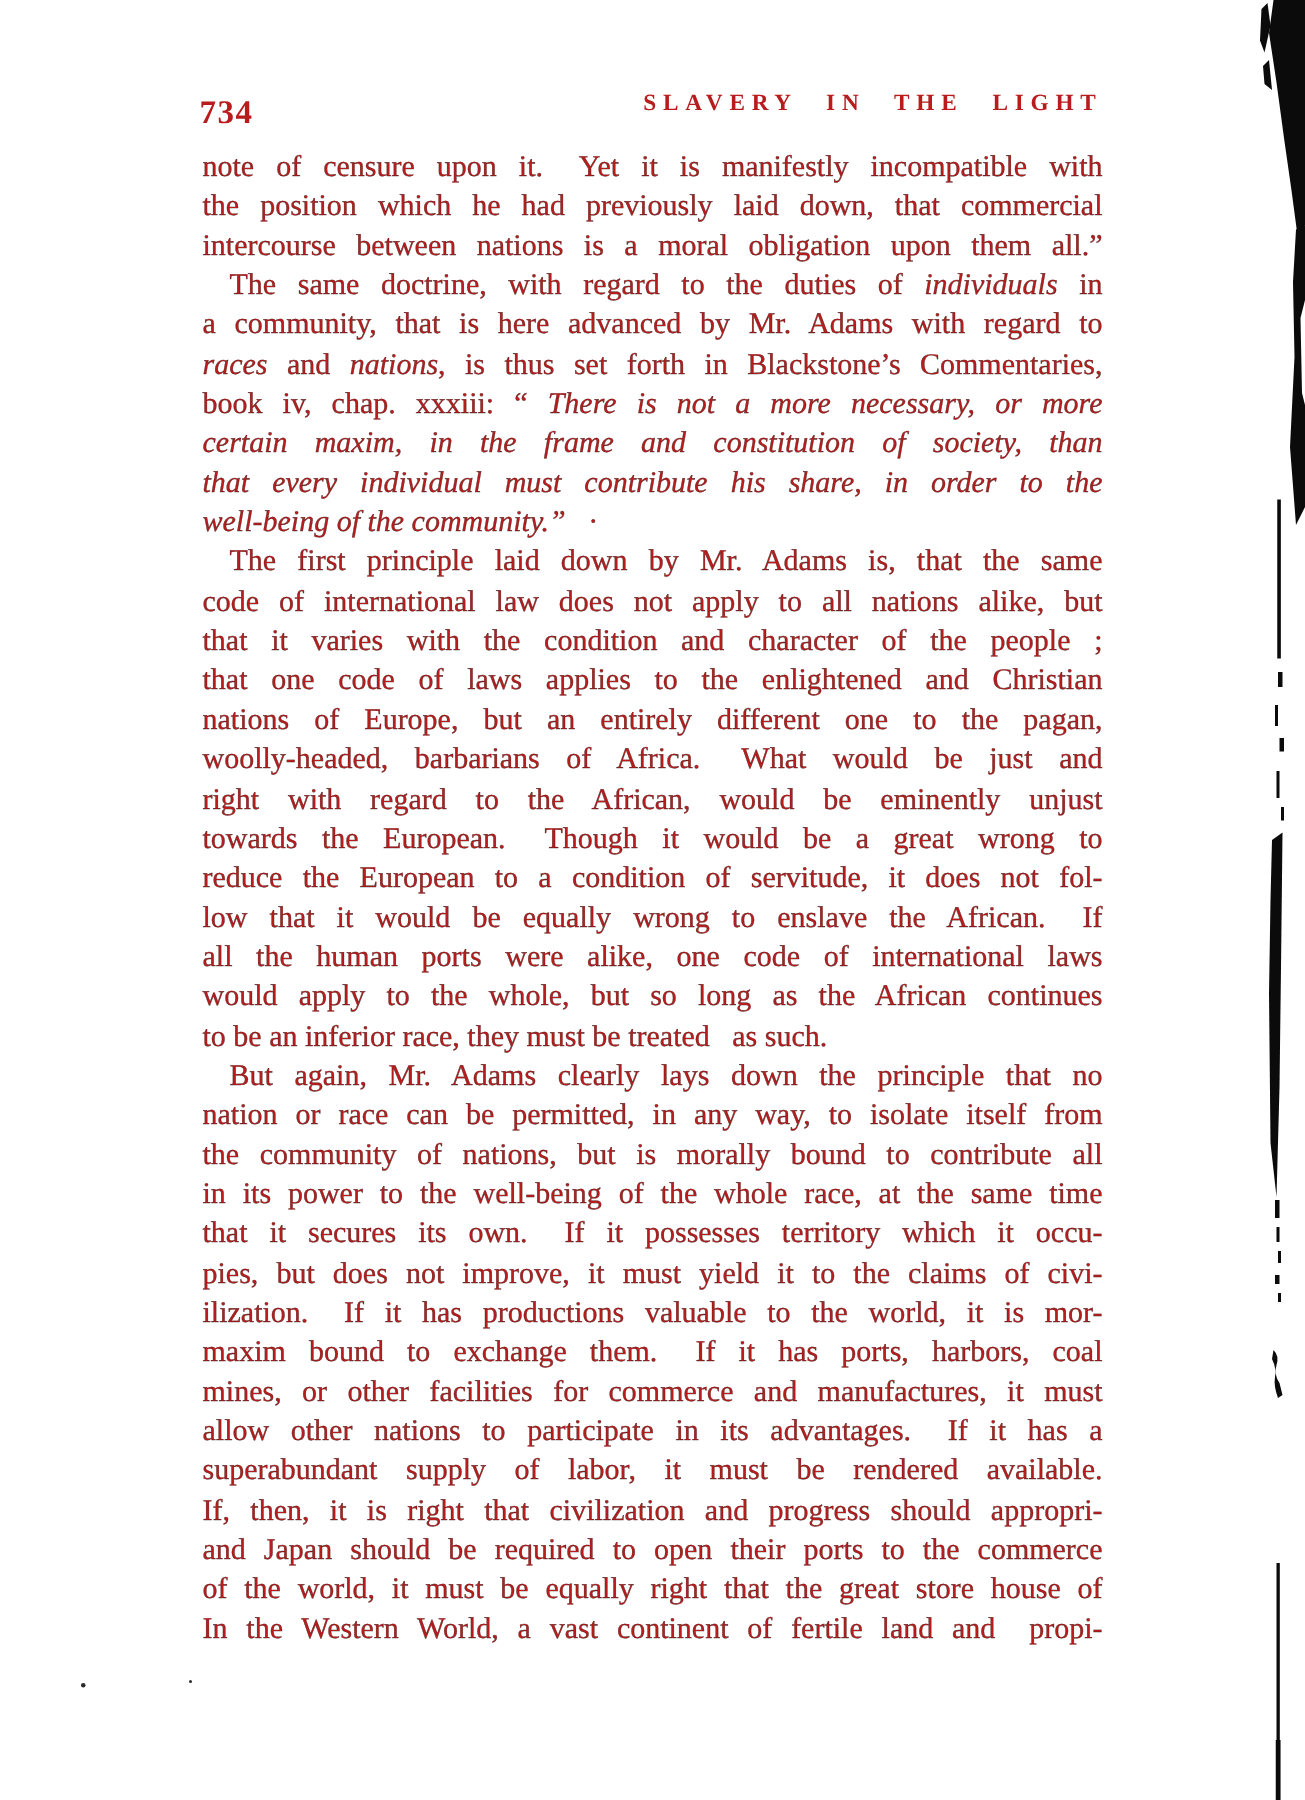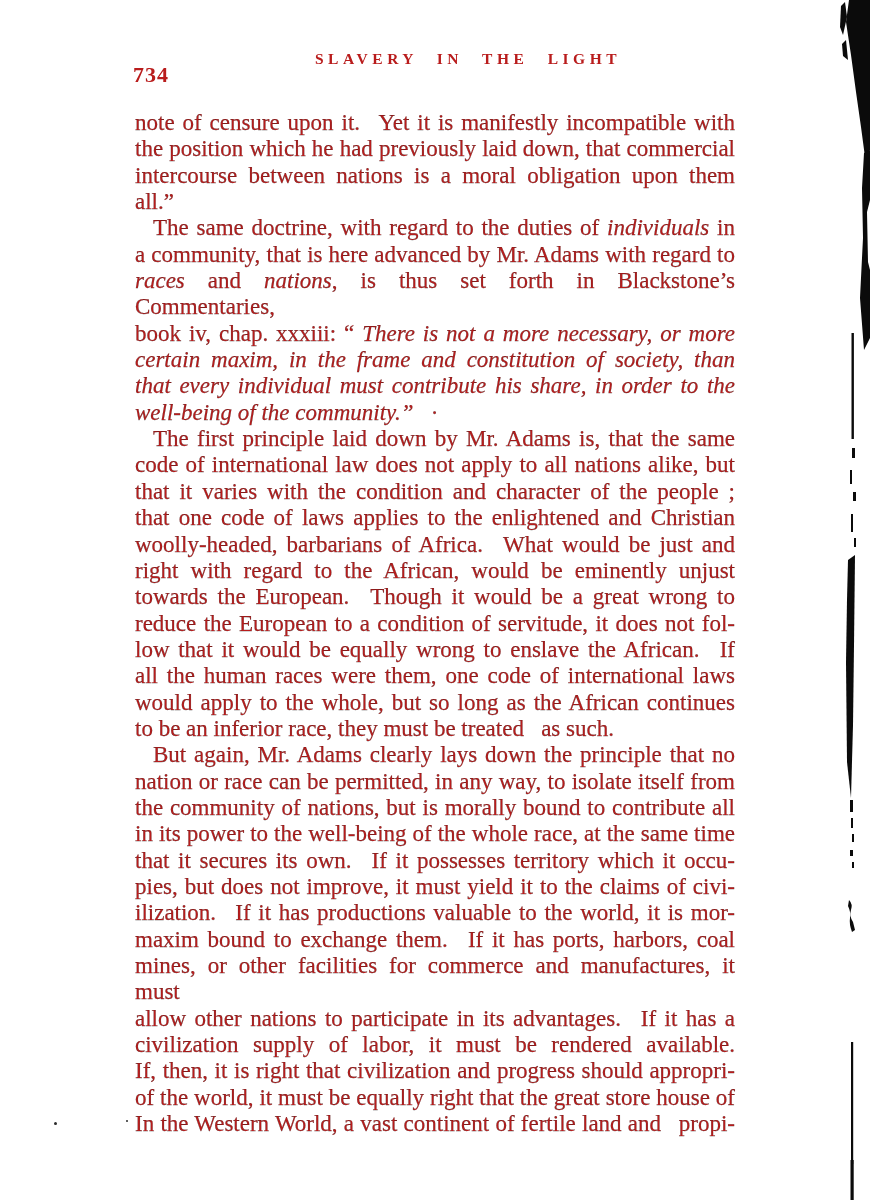--- a/index.html
+++ b/index.html
@@ -16,37 +16,37 @@
     position: absolute;
     left: 133px;
     top: 62px;
     font-size: 22px;
     font-weight: 700;
     letter-spacing: 1px;
   }
   .running-header {
     position: absolute;
     left: 135px;
-    top: 50px;
+    top: 60px;
     width: 600px;
     padding-left: 66px;
     box-sizing: border-box;
-    text-align: center;
+    text-align: right;
     font-size: 15.5px;
     font-weight: 600;
     letter-spacing: 4.5px;
     word-spacing: 11px;
     white-space: nowrap;
   }
   .text-block {
     position: absolute;
     left: 135px;
-    top: 110px;
+    top: 98px;
     width: 600px;
-    font-size: 23px;
+    font-size: 20px;
     line-height: 26.35px;
     -webkit-text-stroke: 0.25px rgba(28,26,24,0.75);
   }
   .line {
     text-align: justify;
     text-align-last: justify;
     text-justify: inter-word;
     white-space: normal;
   }
   .line.short {
@@ -88,42 +88,44 @@
         <div class="line"><span>book iv, chap. xxxiii: “ </span><span class="it">There is not a more necessary, or more</span></div>
         <div class="line"><span class="it">certain maxim, in the frame and constitution of society, than</span></div>
         <div class="line"><span class="it">that every individual must contribute his share, in order to the</span></div>
         <div class="line short"><span class="it">well-being of the community.”</span><span>  ·</span></div>
       </div>
       <div class="para">
         <div class="line indent"><span>The first principle laid down by Mr. Adams is, that the same</span></div>
         <div class="line"><span>code of international law does not apply to all nations alike, but</span></div>
         <div class="line"><span>that it varies with the condition and character of the people ;</span></div>
         <div class="line"><span>that one code of laws applies to the enlightened and Christian</span></div>
+        <div class="line"><span>nations of Europe, but an entirely different one to the pagan,</span></div>
         <div class="line"><span>woolly-headed, barbarians of Africa.  What would be just and</span></div>
         <div class="line"><span>right with regard to the African, would be eminently unjust</span></div>
         <div class="line"><span>towards the European.  Though it would be a great wrong to</span></div>
         <div class="line"><span>reduce the European to a condition of servitude, it does not fol-</span></div>
         <div class="line"><span>low that it would be equally wrong to enslave the African.  If</span></div>
-        <div class="line"><span>all the human races were them, one code of international laws</span></div>
+        <div class="line"><span>all the human ports were alike, one code of international laws</span></div>
         <div class="line"><span>would apply to the whole, but so long as the African continues</span></div>
         <div class="line short"><span>to be an inferior race, they must be treated  as such.</span></div>
       </div>
       <div class="para">
         <div class="line indent"><span>But again, Mr. Adams clearly lays down the principle that no</span></div>
         <div class="line"><span>nation or race can be permitted, in any way, to isolate itself from</span></div>
         <div class="line"><span>the community of nations, but is morally bound to contribute all</span></div>
         <div class="line"><span>in its power to the well-being of the whole race, at the same time</span></div>
         <div class="line"><span>that it secures its own.  If it possesses territory which it occu-</span></div>
         <div class="line"><span>pies, but does not improve, it must yield it to the claims of civi-</span></div>
         <div class="line"><span>ilization.  If it has productions valuable to the world, it is mor-</span></div>
         <div class="line"><span>maxim bound to exchange them.  If it has ports, harbors, coal</span></div>
         <div class="line"><span>mines, or other facilities for commerce and manufactures, it must</span></div>
         <div class="line"><span>allow other nations to participate in its advantages.  If it has a</span></div>
-        <div class="line"><span>civilization supply of labor, it must be rendered available.</span></div>
+        <div class="line"><span>superabundant supply of labor, it must be rendered available.</span></div>
         <div class="line"><span>If, then, it is right that civilization and progress should appropri-</span></div>
+        <div class="line"><span>and Japan should be required to open their ports to the commerce</span></div>
         <div class="line"><span>of the world, it must be equally right that the great store house of</span></div>
         <div class="line"><span>In the Western World, a vast continent of fertile land and  propi-</span></div>
       </div>
     </div>
 
   <div class="speck" style="left:54px; top:1122px;"></div>
   <div class="speck" style="left:126px; top:1120px; width:2px; height:2px;"></div>
 
   <svg class="binding-svg" width="40" height="1200" viewBox="0 0 40 1200" fill="#0b0b0b" xmlns="http://www.w3.org/2000/svg">
     <polygon points="19,0 40,0 40,150 35,157 31,127 26,92 21,55 16,22"></polygon>

